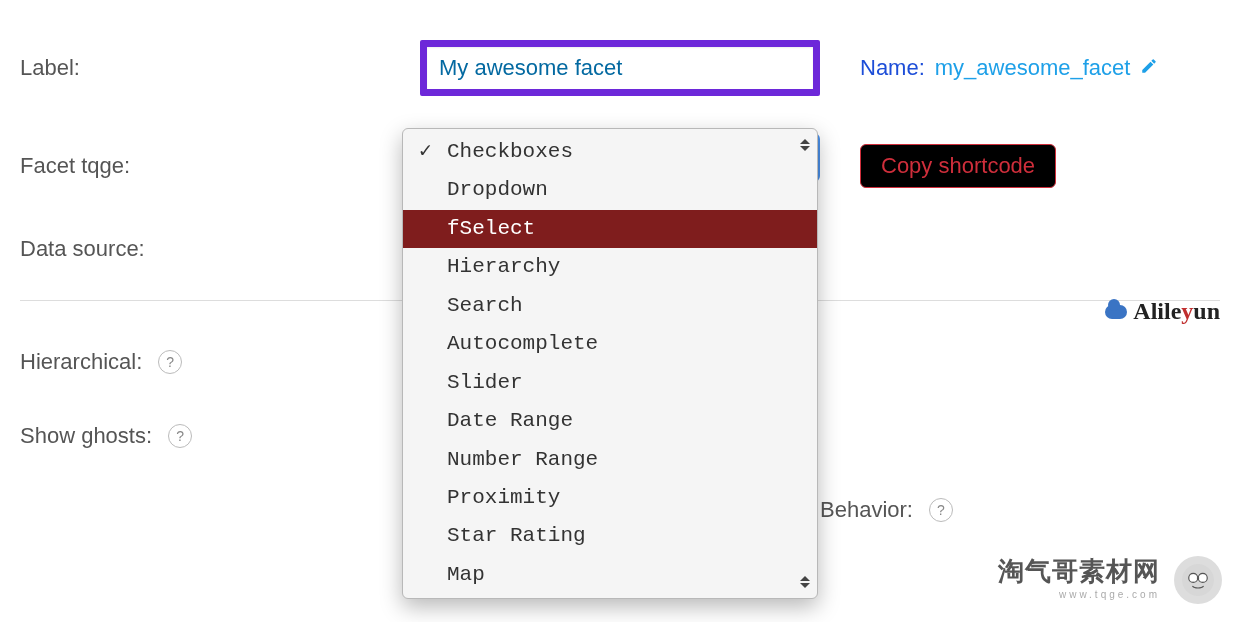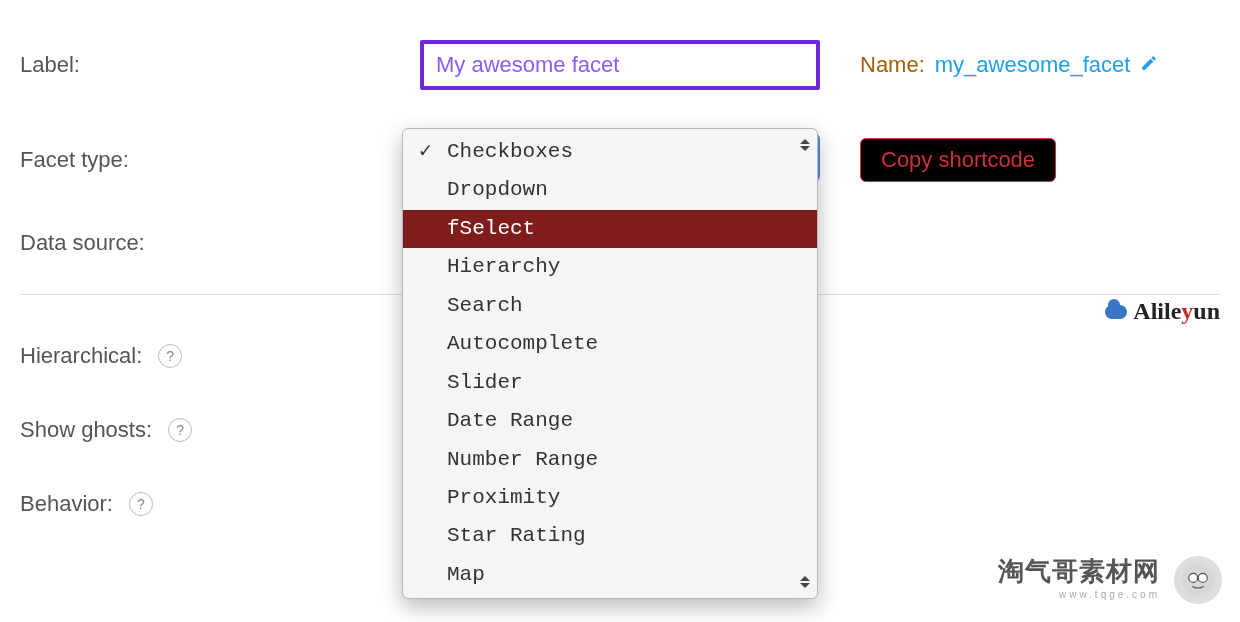--- a/index.html
+++ b/index.html
@@ -41,28 +41,28 @@
   .right-col {
     margin-left: 40px;
     display: flex;
     align-items: center;
     gap: 10px;
   }
   input.text-input {
     width: 100%;
     font-size: 22px;
     padding: 8px 12px;
-    border: 4px solid #6d28d9;
+    border: 7px solid #6d28d9;
     box-shadow: inset 0 1px 2px rgba(0,0,0,0.07);
     border-radius: 2px;
-    color:#8b5cf6;
+    color:#0369a1;
     box-sizing:border-box;
   }
   .name-label {
-    color:#a16207;
+    color:#1d4ed8;
   }
   .name-value {
     color: #1ea0e8;
     font-size: 22px;
   }
   .pencil-icon {
     color: #1ea0e8;
     font-size: 20px;
   }
   .copy-short {
@@ -203,21 +203,21 @@
       <span class="name-value">my_awesome_facet</span>
       <span class="pencil-icon">
         <svg width="18" height="18" viewBox="0 0 24 24" fill="#1ea0e8">
             <path d="M3 17.25V21h3.75l11-11.04-3.75-3.75L3 17.25zM20.71 7.04a1 1 0 0 0 0-1.41l-2.34-2.34a1 1 0 0 0-1.41 0l-1.83 1.83 3.75 3.75 1.83-1.83z"></path>
           </svg>
       </span>
     </div>
   </div>
 
   <div class="row">
-    <div class="label-col">Facet type:</div>
+    <div class="label-col">Facet tqge:</div>
     <div class="input-col"></div>
     <div class="right-col">
       <button class="copy-short">Copy shortcode</button>
     </div>
   </div>
 
   <div class="row">
     <div class="label-col">Data source:</div>
     <div class="input-col"></div>
   </div>
@@ -229,21 +229,21 @@
     </div>
   </div>
 
   <div class="row">
     <div class="label-col">
       <span>Show ghosts:</span>
       <span class="help-icon">?</span>
     </div>
   </div>
 
-  <div class="row" style="margin-bottom:4px;">
+  <div class="row" style="margin-bottom:4px;justify-content:flex-end;">
     <div class="label-col">
       <span>Behavior:</span>
       <span class="help-icon">?</span>
     </div>
   </div>
 
 </div>
 
 <div class="select-box-bg"></div>
 

